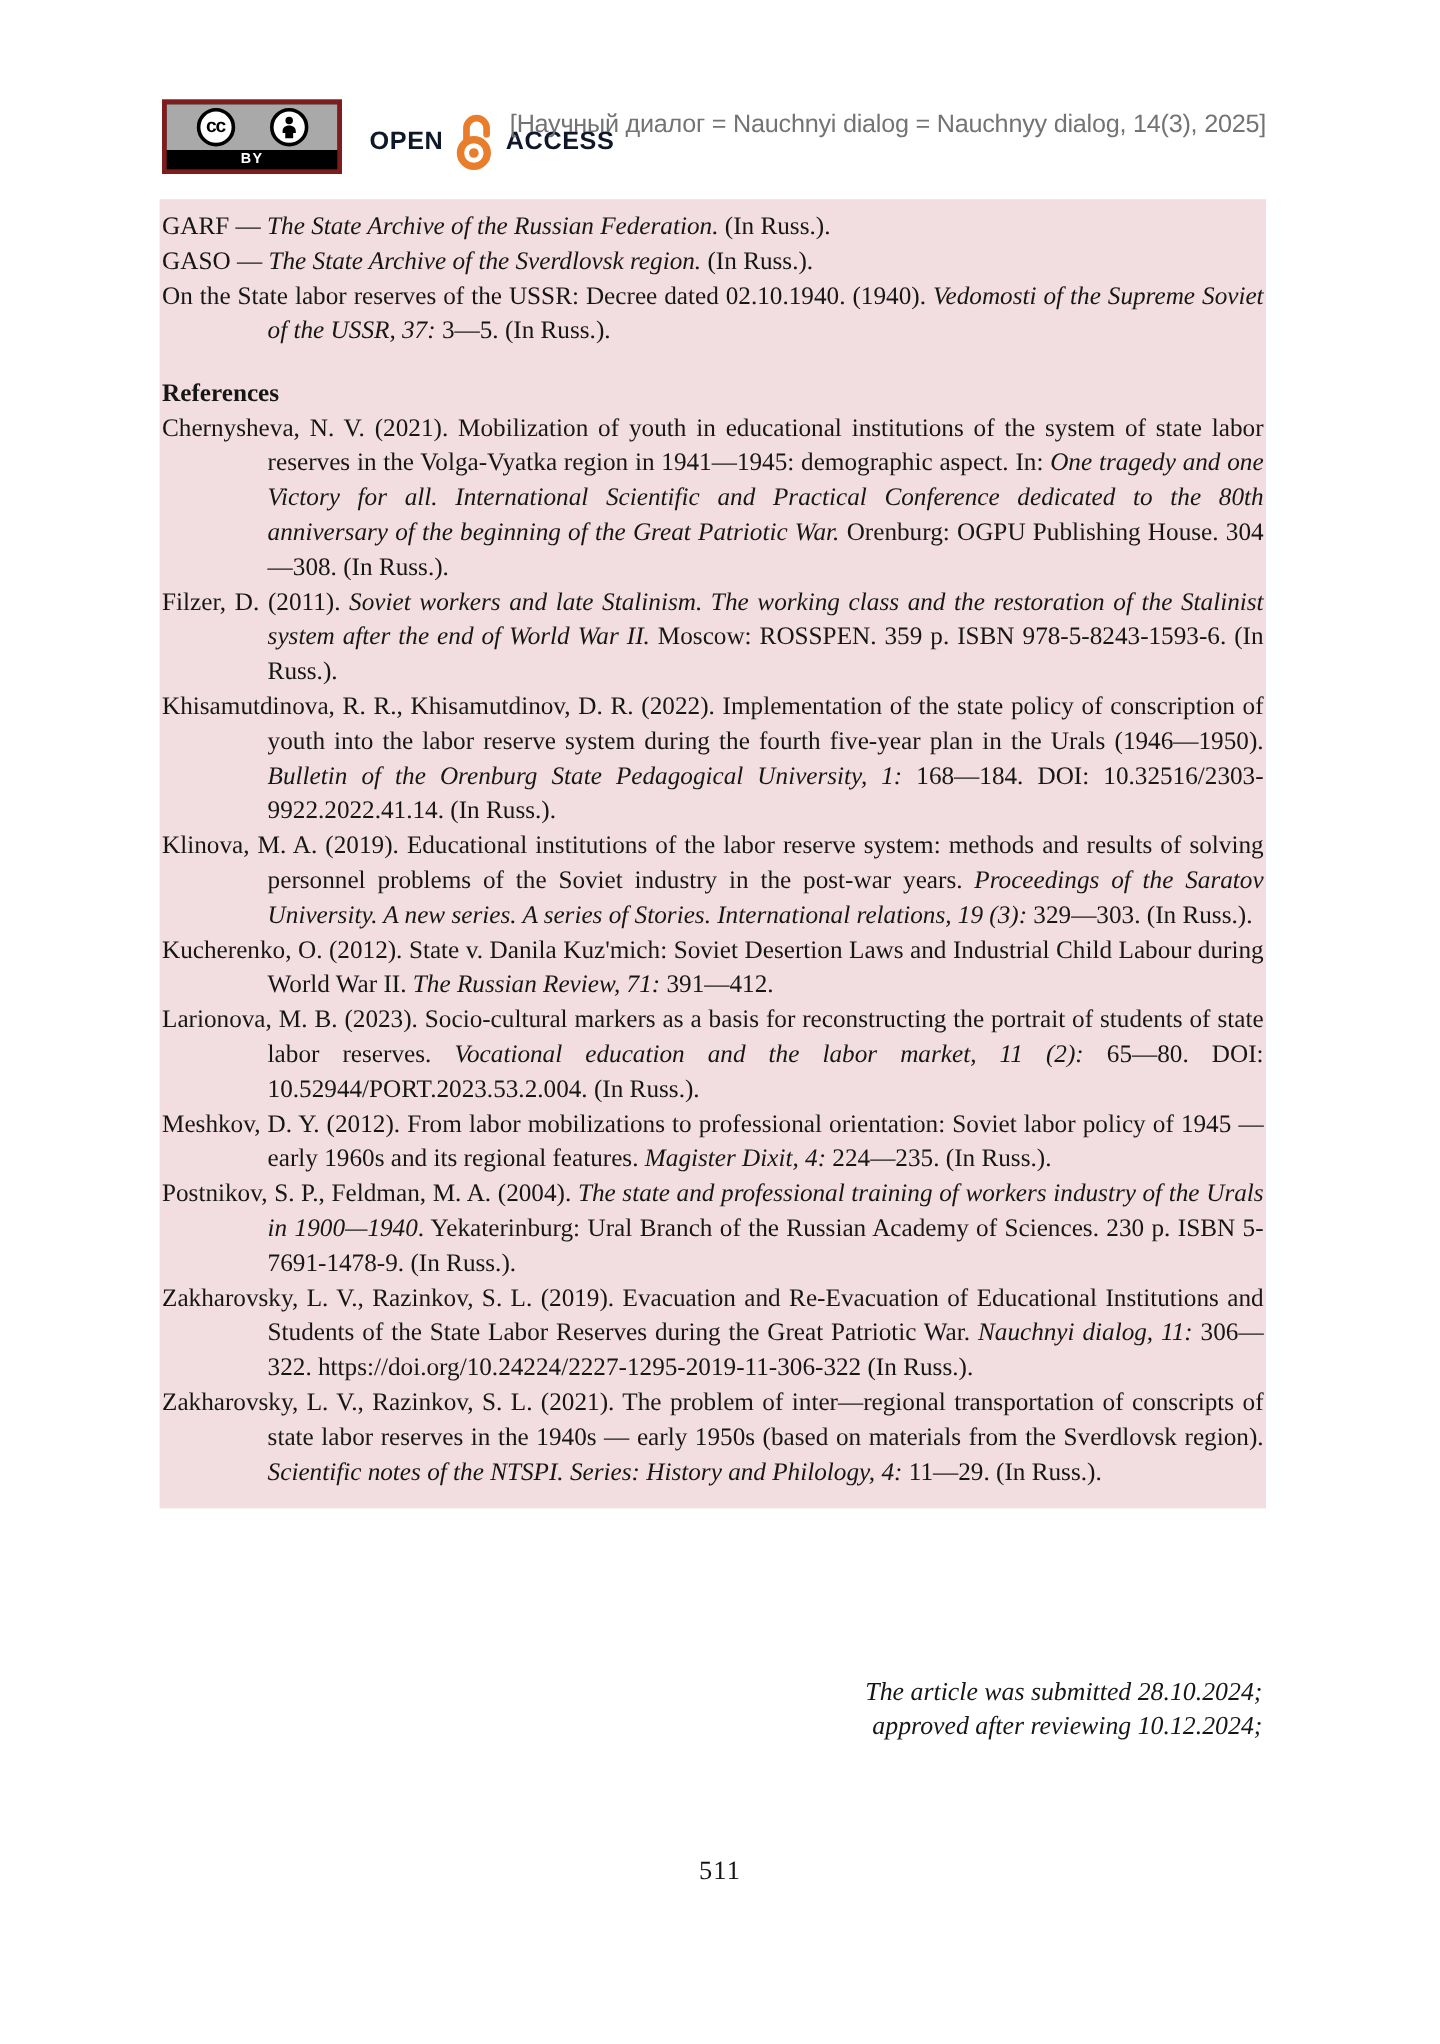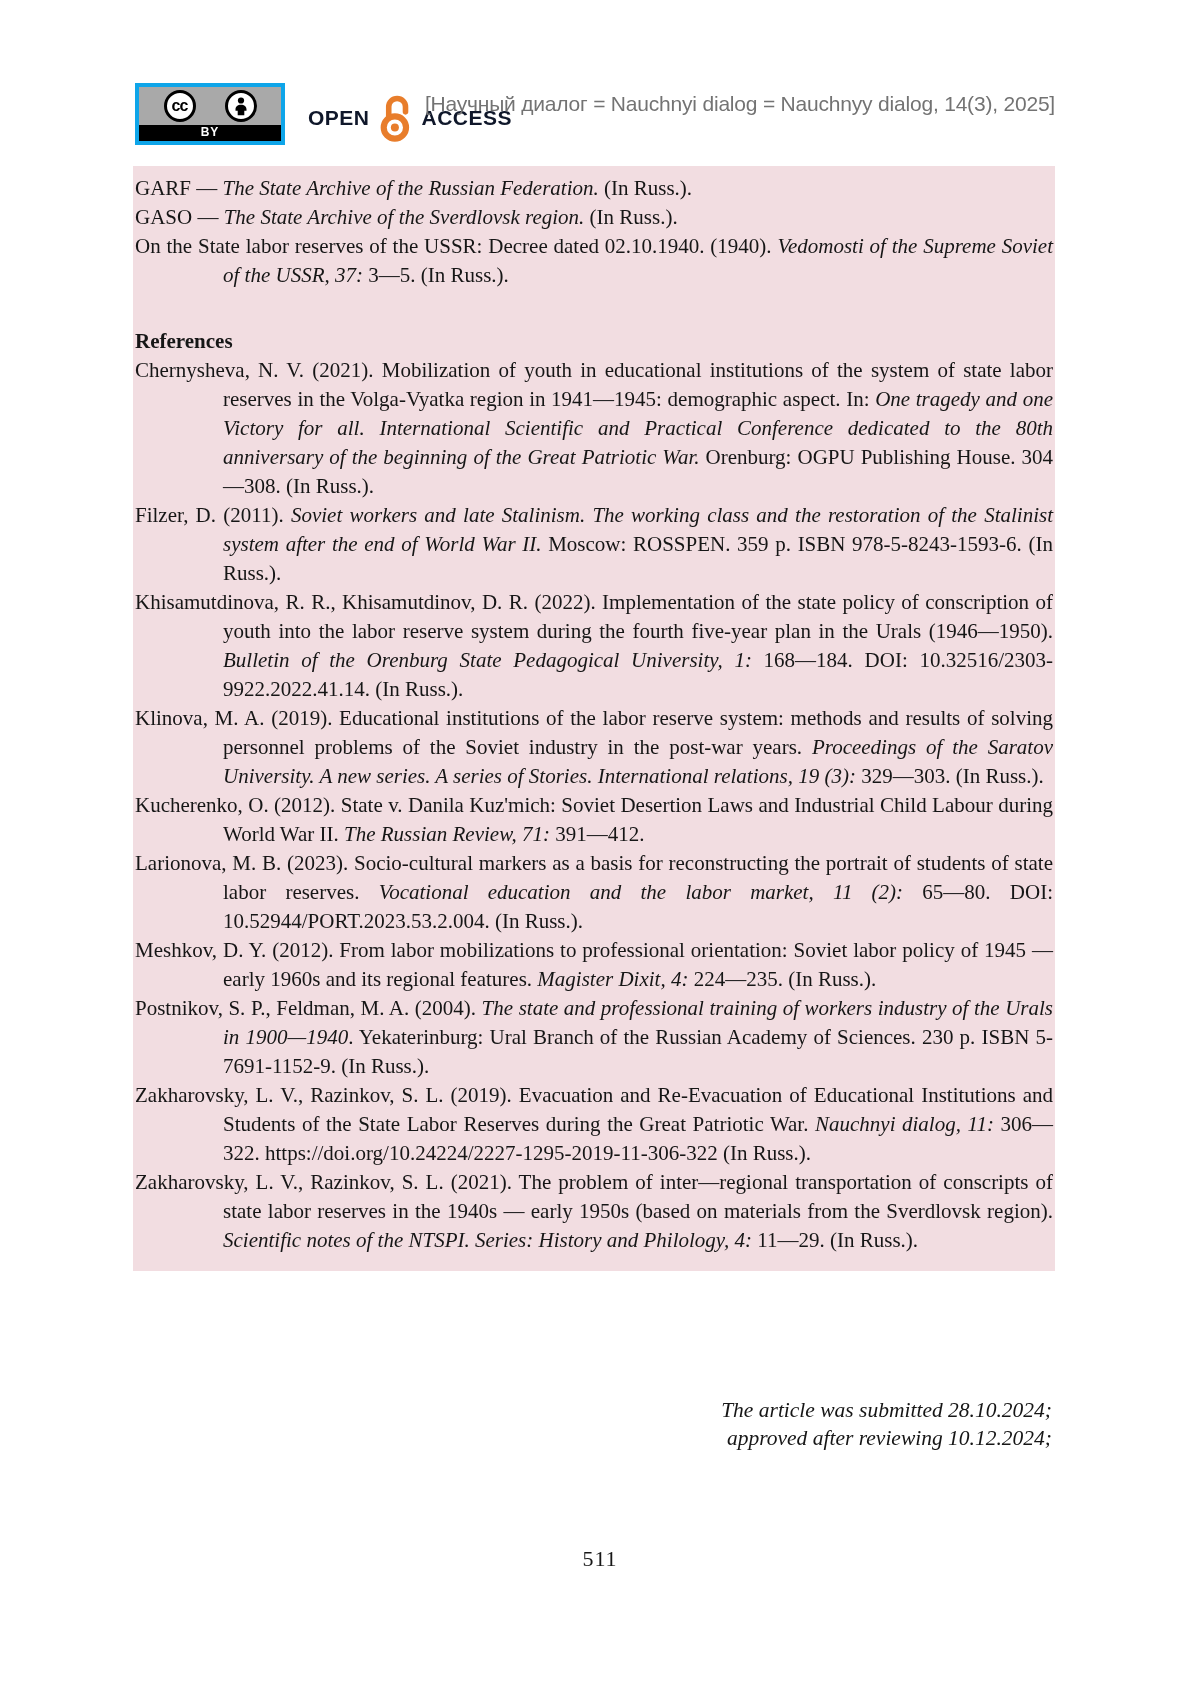--- a/index.html
+++ b/index.html
@@ -17,21 +17,21 @@
     font-family:"Liberation Serif", serif;
     color:var(--ink);
     overflow:hidden;
   }
 
   
   .cc-badge{
     position:absolute;left:135px;top:83px;
     width:150px;height:62px;
     background:#000;
-    border:4px solid #0ea5e9;
+    border:4px solid #7f1d1d;
     display:flex;flex-direction:column;
   }
   .cc-top{
     flex:1;
     background:#a9a9a9;
     display:flex;align-items:center;justify-content:space-around;
     padding:2px 10px;
   }
   .cc-circle{
     width:32px;height:32px;border-radius:50%;
@@ -75,21 +75,21 @@
   }
   .ref-entry{
     font-size:21px;line-height:29px;
     text-align:justify;
     padding-left:88px;text-indent:-88px;
     color:var(--ink);
   }
   .refs-heading{
     font-size:21px;line-height:29px;
     font-weight:bold;
-    margin-top:37px;
+    margin-top:23px;
   }
 
   
   .submission{
     position:absolute;right:148px;top:1396px;
     text-align:right;
     font-style:italic;
     font-size:21.5px;line-height:28px;
     color:var(--ink);
   }
@@ -142,21 +142,21 @@
       </div>
     <h2 class="refs-heading">References</h2>
     <div id="references-list">
         <p class="ref-entry"><span>Chernysheva, N. V. (2021). Mobilization of youth in educational institutions of the system of state labor reserves in the Volga-Vyatka region in 1941—1945: demographic aspect. In: </span><i>One tragedy and one Victory for all. International Scientific and Practical Conference dedicated to the 80th anniversary of the beginning of the Great Patriotic War.</i><span> Orenburg: OGPU Publishing House. 304—308. (In Russ.).</span></p>
         <p class="ref-entry"><span>Filzer, D. (2011). </span><i>Soviet workers and late Stalinism. The working class and the restoration of the Stalinist system after the end of World War II.</i><span> Moscow: ROSSPEN. 359 p. ISBN 978-5-8243-1593-6. (In Russ.).</span></p>
         <p class="ref-entry"><span>Khisamutdinova, R. R., Khisamutdinov, D. R. (2022). Implementation of the state policy of conscription of youth into the labor reserve system during the fourth five-year plan in the Urals (1946—1950). </span><i>Bulletin of the Orenburg State Pedagogical University, 1:</i><span> 168—184. DOI: 10.32516/2303-9922.2022.41.14. (In Russ.).</span></p>
         <p class="ref-entry"><span>Klinova, M. A. (2019). Educational institutions of the labor reserve system: methods and results of solving personnel problems of the Soviet industry in the post-war years. </span><i>Proceedings of the Saratov University. A new series. A series of Stories. International relations, 19 (3):</i><span> 329—303. (In Russ.).</span></p>
         <p class="ref-entry"><span>Kucherenko, O. (2012). State v. Danila Kuz'mich: Soviet Desertion Laws and Industrial Child Labour during World War II. </span><i>The Russian Review, 71:</i><span> 391—412.</span></p>
         <p class="ref-entry"><span>Larionova, M. B. (2023). Socio-cultural markers as a basis for reconstructing the portrait of students of state labor reserves. </span><i>Vocational education and the labor market, 11 (2):</i><span> 65—80. DOI: 10.52944/PORT.2023.53.2.004. (In Russ.).</span></p>
         <p class="ref-entry"><span>Meshkov, D. Y. (2012). From labor mobilizations to professional orientation: Soviet labor policy of 1945 — early 1960s and its regional features. </span><i>Magister Dixit, 4:</i><span> 224—235. (In Russ.).</span></p>
-        <p class="ref-entry"><span>Postnikov, S. P., Feldman, M. A. (2004). </span><i>The state and professional training of workers industry of the Urals in 1900—1940</i><span>. Yekaterinburg: Ural Branch of the Russian Academy of Sciences. 230 p. ISBN 5-7691-1152-9. (In Russ.).</span></p>
+        <p class="ref-entry"><span>Postnikov, S. P., Feldman, M. A. (2004). </span><i>The state and professional training of workers industry of the Urals in 1900—1940</i><span>. Yekaterinburg: Ural Branch of the Russian Academy of Sciences. 230 p. ISBN 5-7691-1478-9. (In Russ.).</span></p>
         <p class="ref-entry"><span>Zakharovsky, L. V., Razinkov, S. L. (2019). Evacuation and Re-Evacuation of Educational Institutions and Students of the State Labor Reserves during the Great Patriotic War. </span><i>Nauchnyi dialog, 11:</i><span> 306—322. https://doi.org/10.24224/2227-1295-2019-11-306-322 (In Russ.).</span></p>
         <p class="ref-entry"><span>Zakharovsky, L. V., Razinkov, S. L. (2021). The problem of inter—regional transportation of conscripts of state labor reserves in the 1940s — early 1950s (based on materials from the Sverdlovsk region). </span><i>Scientific notes of the NTSPI. Series: History and Philology, 4:</i><span> 11—29. (In Russ.).</span></p>
       </div>
   </main>
 
   <div class="submission">
     <div>The article was submitted 28.10.2024;</div>
     <div>approved after reviewing 10.12.2024;</div>
   </div>
 

